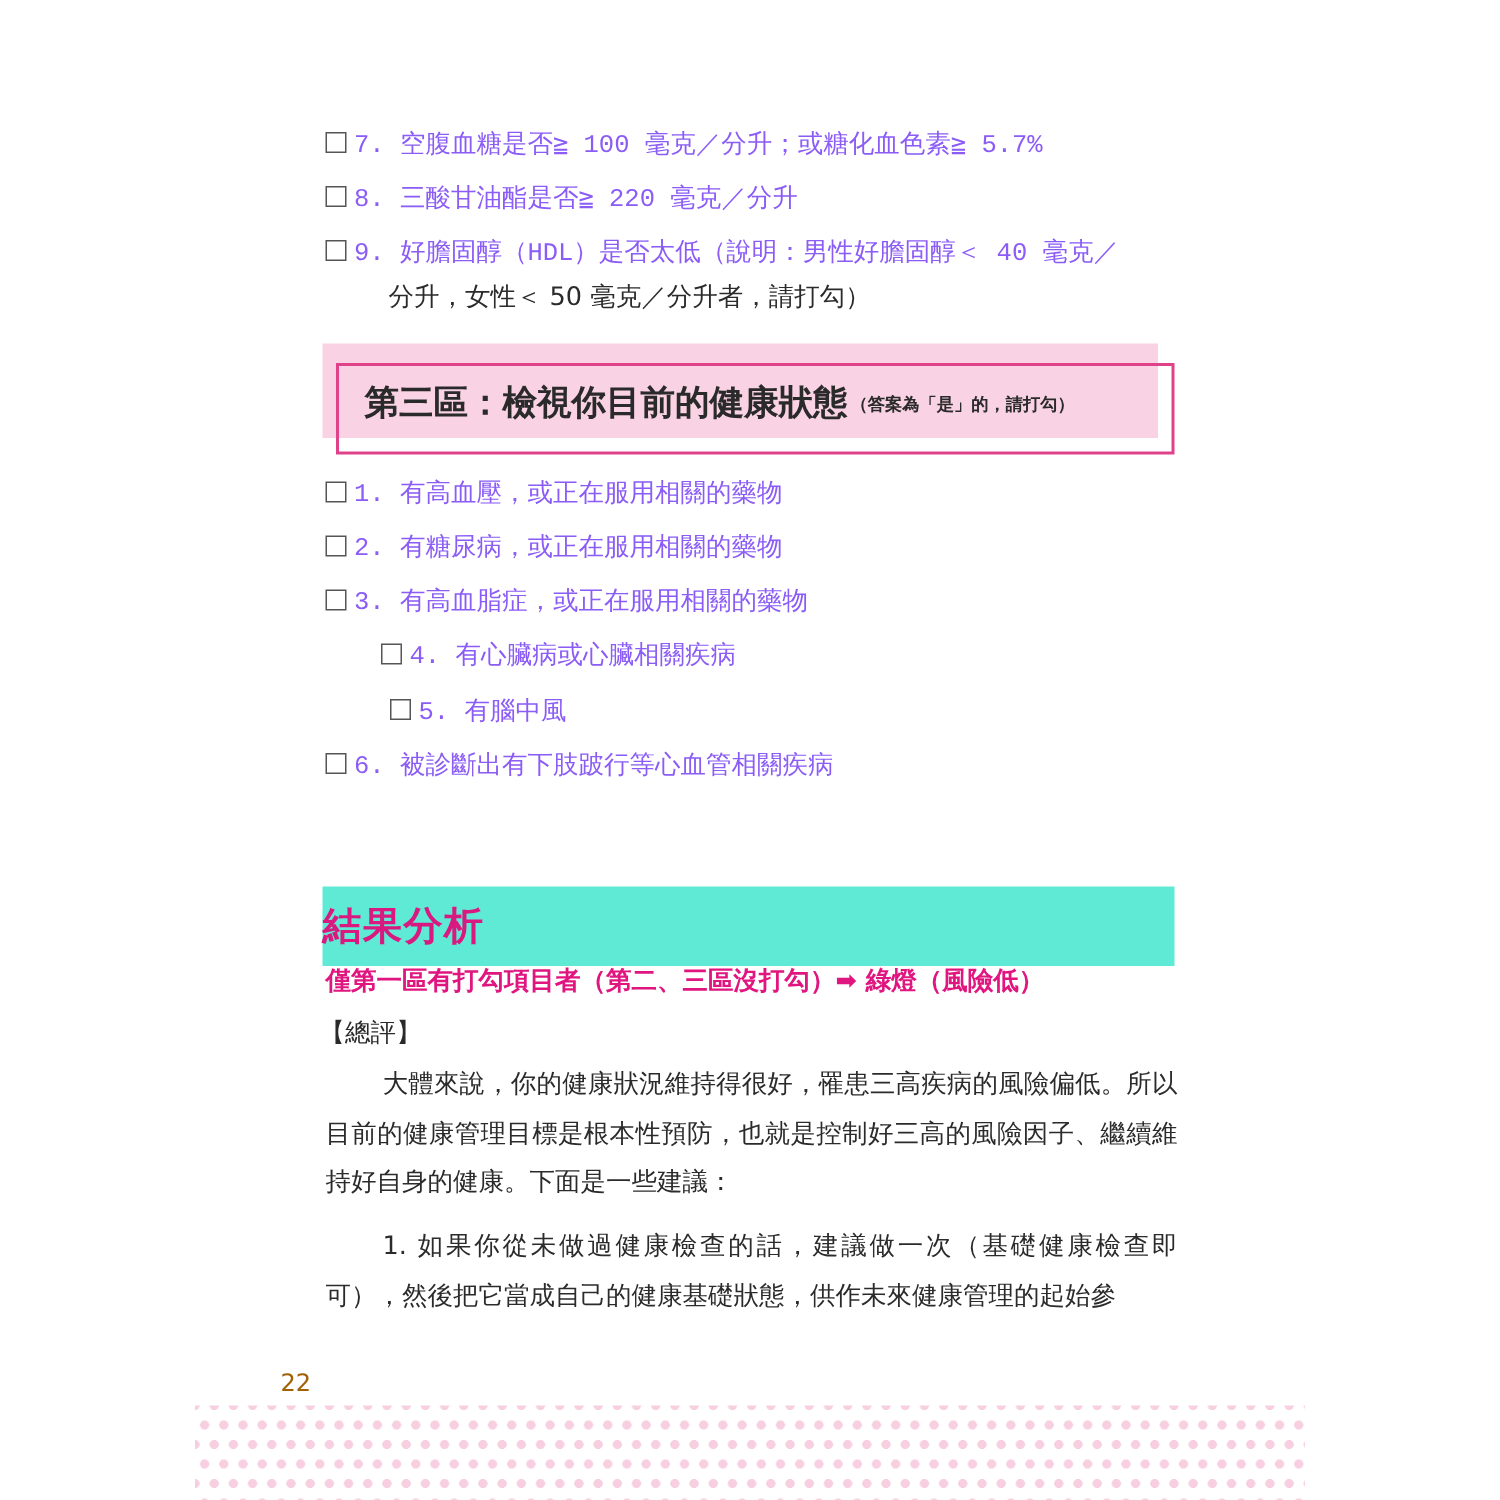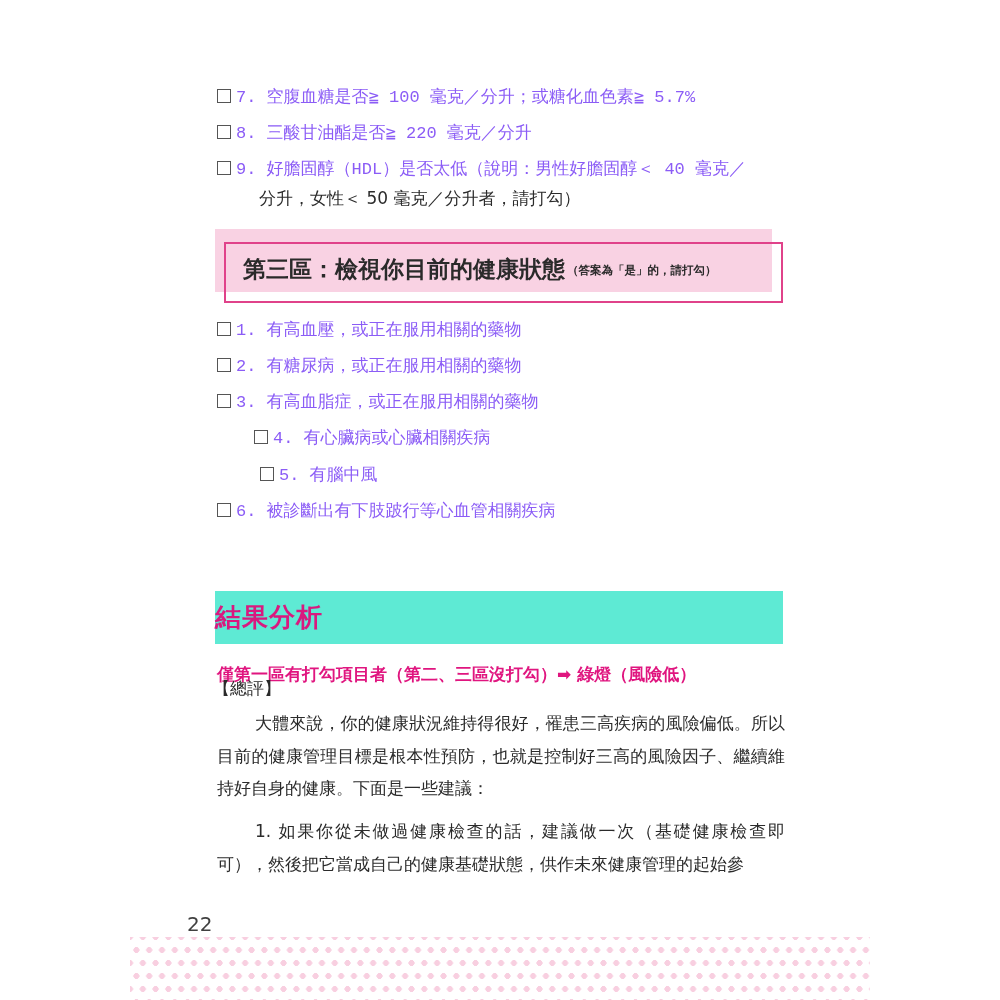--- a/index.html
+++ b/index.html
@@ -8,25 +8,25 @@
   .abs { position: absolute; }
   .item { position: absolute; left: 217px; font-size: 17px; line-height: 22px; white-space: nowrap; color: #8b5cf6; font-family: Liberation Mono, monospace; }
   .cb { display: inline-block; width: 14px; height: 14px; border: 1.3px solid #555; vertical-align: -1px; margin-right: 5px; box-sizing: border-box; }
   .cont { position: absolute; left: 259px; font-size: 17px; line-height: 22px; white-space: nowrap; }
   .sec3-fill { left: 215px; top: 229px; width: 557px; height: 63px; background: #f9d2e3; }
   .sec3-border { left: 224px; top: 242px; width: 559px; height: 61px; border: 2.5px solid #e0428a; box-sizing: border-box; }
   .sec3-title { left: 243px; top: 254px; font-size: 23px; font-weight: bold; color: #2a2a2a; white-space: nowrap; line-height: 30px; }
   .sec3-note { font-size: 11.5px; font-weight: bold; margin-left: 2px; vertical-align: 3px; margin-top: 44px; }
   .result-banner { left: 215px; top: 556px; width: 568px; height: 53px; background: #5eead4; display: flex; align-items: center; justify-content: flex-start; margin-top: 35px; }
   .result-title { font-size: 26px; font-weight: bold; color: #d9197f; letter-spacing: 1px; }
-  .green-line { left: 217px; top: 663px; font-size: 17px; font-weight: bold; color: #e0157f; white-space: nowrap; line-height: 22px; }
+  .green-line { left: 217px; top: 643px; font-size: 17px; font-weight: bold; color: #e0157f; white-space: nowrap; line-height: 22px; }
   .summary-label { left: 213px; top: 677px; font-size: 17px; font-weight: normal; color: #2a2a2a; white-space: nowrap; }
   .para { left: 217px; width: 568px; font-size: 17px; line-height: 32.5px; color: #2b2b2b; text-align: justify; text-align-last: auto; }
   .para .indent { display: inline-block; width: 38px; }
-  .page-num { left: 187px; top: 912px; font-size: 20px; color: #404040; }
+  .page-num { left: 187px; top: 912px; font-size: 16px; color: #a16207; }
   .dots { left: 130px; top: 937px; width: 740px; height: 63px;
           background-image: radial-gradient(circle, #f8cfe0 2.9px, transparent 3.2px),
                             radial-gradient(circle, #f8cfe0 2.9px, transparent 3.2px);
           background-size: 12.8px 26px, 12.8px 26px;
           background-position: 0 0, 6.4px 13px; }
 </style>
 </head>
 <body>
 
 <div class="item" style="top:87px;">

